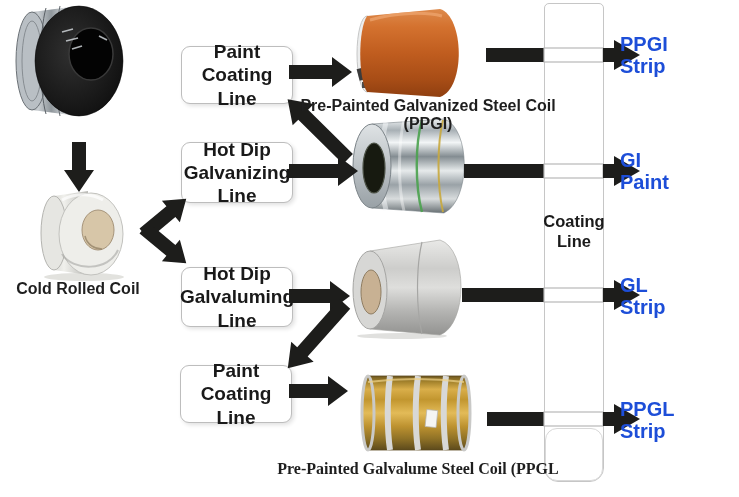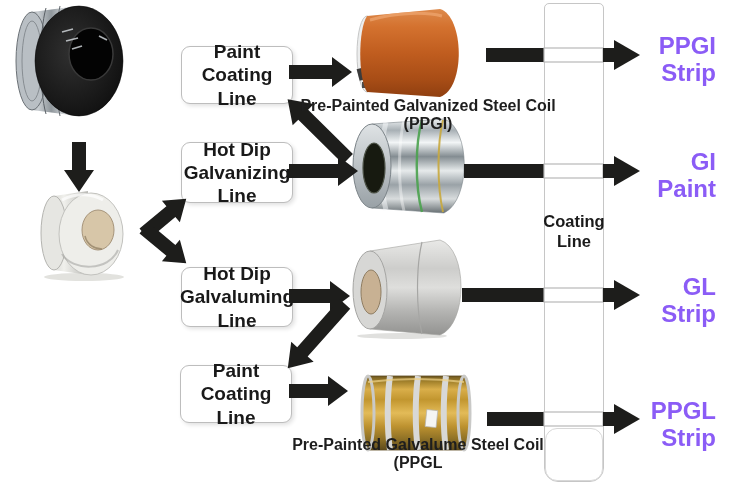--- a/index.html
+++ b/index.html
@@ -12,22 +12,22 @@
   
   .slitbox{position:absolute;left:544px;top:3px;width:60px;height:479px;box-sizing:border-box;
            background:#fff;border:1px solid #c6c6c6;border-radius:5px 5px 14px 14px;}
   .slitseam{position:absolute;left:545px;top:428px;width:58px;height:53px;box-sizing:border-box;
             border:1px solid #d8d8d8;border-radius:12px;background:transparent;}
   .slitlabel{position:absolute;left:541px;top:212px;width:66px;font-weight:bold;font-size:16.5px;
              line-height:1.2;text-align:center;white-space:pre-line;z-index:6;}
   
   .caption{position:absolute;font-weight:bold;font-size:16px;text-align:center;color:#1e1e1e;z-index:6;}
   
-  .strip-label{position:absolute;width:96px;font-weight:bold;font-size:24px;line-height:1.12;
-               text-align:right;white-space:pre-line;color:#8b5cf6;z-index:6;}
+  .strip-label{position:absolute;width:96px;font-weight:bold;font-size:20px;line-height:1.12;
+               text-align:left;white-space:pre-line;color:#1d4ed8;z-index:6;}
   
   #arrow-layer{position:absolute;left:0;top:0;z-index:5;pointer-events:none;}
   .arrow{fill:#1d1d1b;}
   .slitshaft{fill:#ffffff;stroke:#b8b8b8;stroke-width:1.2;}
   .coil{position:absolute;z-index:1;}
 </style>
 </head>
 <body>
 
 <div id="stage">
@@ -236,22 +236,23 @@
     </g>
 
     <g>
       <rect class="arrow" x="487" y="412" width="57" height="14"></rect>
       <rect class="slitshaft" x="544" y="412" width="59" height="14"></rect>
       <rect class="arrow" x="603" y="412" width="11" height="14"></rect>
       <polygon class="arrow" points="614,404 640,419 614,434"></polygon>
     </g>
   </svg>
 
+  <div class="caption" style="left:3px;top:280px;width:150px;">Cold Rolled Coil</div>
   <div class="caption" style="left:278px;top:97px;width:300px;">Pre-Painted Galvanized Steel Coil (PPGI)</div>
-  <div class="caption" style="left:268px;top:436px;width:300px;">Pre-Painted Galvalume Steel Coil (PPGL</div>
+  <div class="caption" style="left:268px;top:460px;width:300px;font-family:Liberation Serif, serif;">Pre-Painted Galvalume Steel Coil (PPGL</div>
 
   <div class="slitlabel">Coating
 Line</div>
 
   <div class="strip-label" style="left:620px;top:33px;">PPGI
 Strip</div>
   <div class="strip-label" style="left:620px;top:149px;">GI
 Paint</div>
   <div class="strip-label" style="left:620px;top:274px;">GL
 Strip</div>

